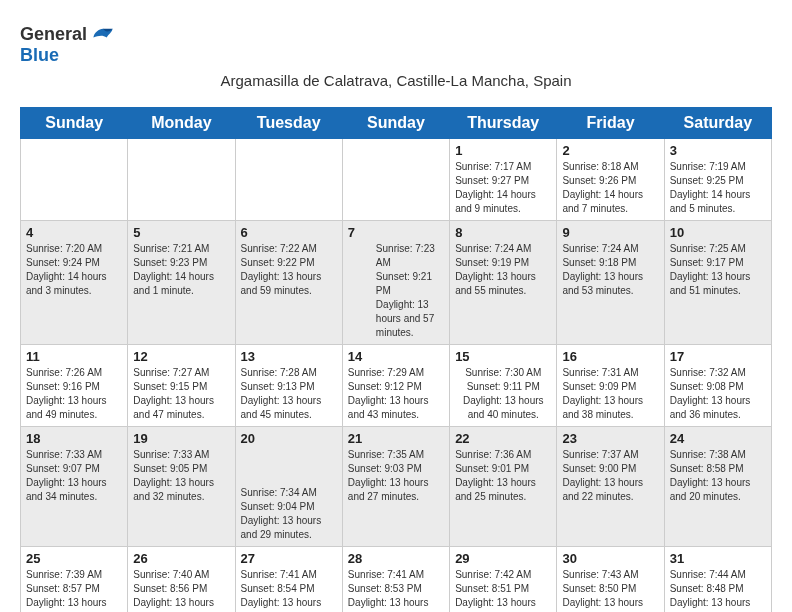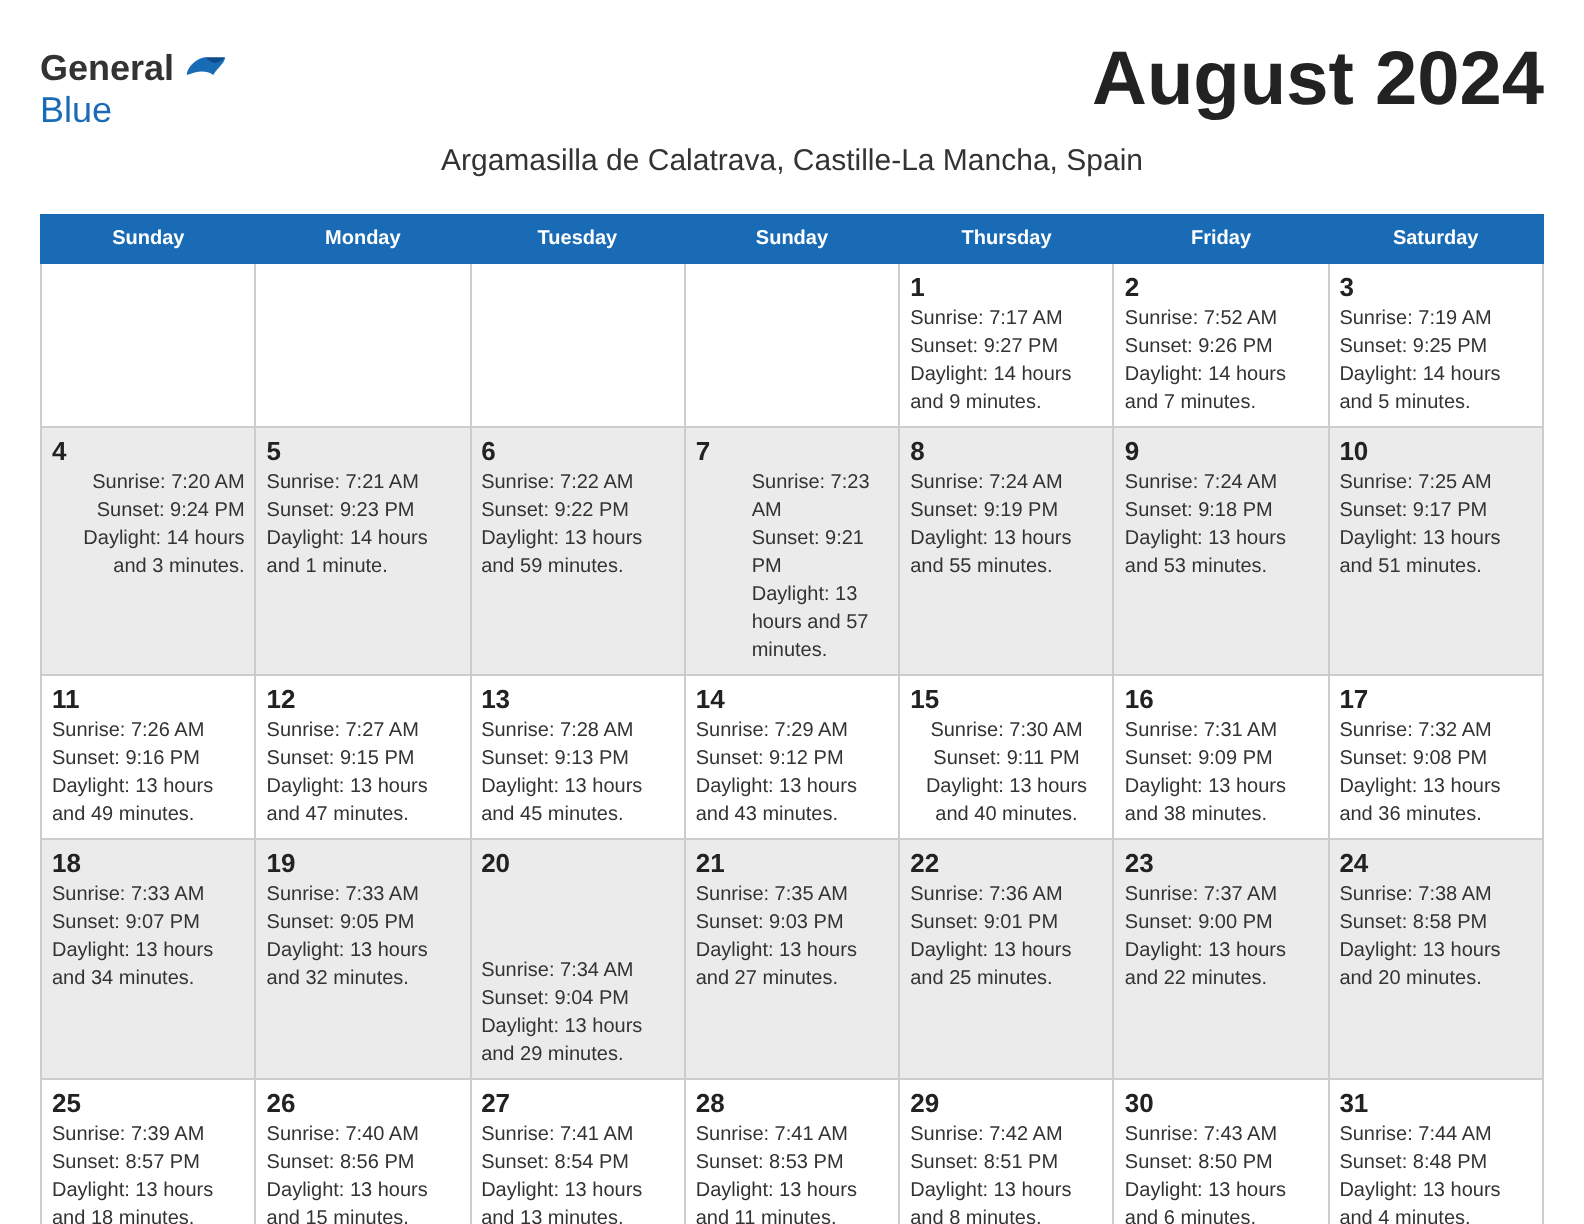--- a/index.html
+++ b/index.html
@@ -70,44 +70,41 @@
     }
     tr.row-even td:not(.day-header) {
       background-color: #ebebeb;
     }
     th {
       background-color: #1a6bb5;
       color: #fff;
       text-align: center;
       padding: 6px 3px;
       font-weight: bold;
-      font-size: 10px;
+      font-size: 16px;
       border: 1px solid #1a6bb5;
     }
   </style>
 </head>
 <body>
 
 <div class="header-section">
   <div class="logo">
     <div>
       <div>
         <span style="font-size:18px;font-weight:bold;color:#333;">General</span>
         <svg style="display:inline-block;vertical-align:middle;width:22px;height:18px;" viewBox="0 0 30 24">
           <path d="M15 2 C10 2, 2 8, 2 14 C8 12, 14 10, 20 14 C22 10, 28 6, 28 2 C24 4, 20 4, 15 2Z" fill="#1a6bb5"></path>
           <path d="M15 2 C18 6, 22 8, 28 2Z" fill="#0d4a8a"></path>
         </svg>
       </div>
       <div>
-        <span style="font-size:18px;font-weight:normal;color:#1a6bb5;">Blue</span>
+        <span style="font-size:18px;font-weight:bold;color:#1a6bb5;">Blue</span>
       </div>
     </div>
-  </div>
-  <div class="title-section">
-    <div class="main-title">August 2024</div>
   </div>
 </div>
 
 <div class="subtitle">Argamasilla de Calatrava, Castille-La Mancha, Spain</div>
 
 <table>
   <thead>
     <tr>
     <th>Sunday</th>
         <th>Monday</th>
@@ -125,35 +122,35 @@
         <td class="empty"></td>
         <td class="empty"></td>
         <td>
           <div class="date-num">1</div>
           <div class="cell-text" style="white-space: pre-line;">Sunrise: 7:17 AM
 Sunset: 9:27 PM
 Daylight: 14 hours and 9 minutes.</div>
         </td>
         <td>
           <div class="date-num">2</div>
-          <div class="cell-text" style="white-space: pre-line;">Sunrise: 7:52 AM
+          <div class="cell-text" style="white-space: pre-line;">Sunrise: 8:18 AM
 Sunset: 9:26 PM
 Daylight: 14 hours and 7 minutes.</div>
         </td>
         <td>
           <div class="date-num">3</div>
           <div class="cell-text" style="white-space: pre-line;">Sunrise: 7:19 AM
 Sunset: 9:25 PM
 Daylight: 14 hours and 5 minutes.</div>
         </td>
       </tr>
       <tr class="row-even">
         <td>
           <div class="date-num">4</div>
-          <div class="cell-text" style="white-space: pre-line; text-align: right;">Sunrise: 7:20 AM
+          <div class="cell-text" style="white-space: pre-line;">Sunrise: 7:20 AM
 Sunset: 9:24 PM
 Daylight: 14 hours and 3 minutes.</div>
         </td>
         <td>
           <div class="date-num">5</div>
           <div class="cell-text" style="white-space: pre-line;">Sunrise: 7:21 AM
 Sunset: 9:23 PM
 Daylight: 14 hours and 1 minute.</div>
         </td>
         <td>

